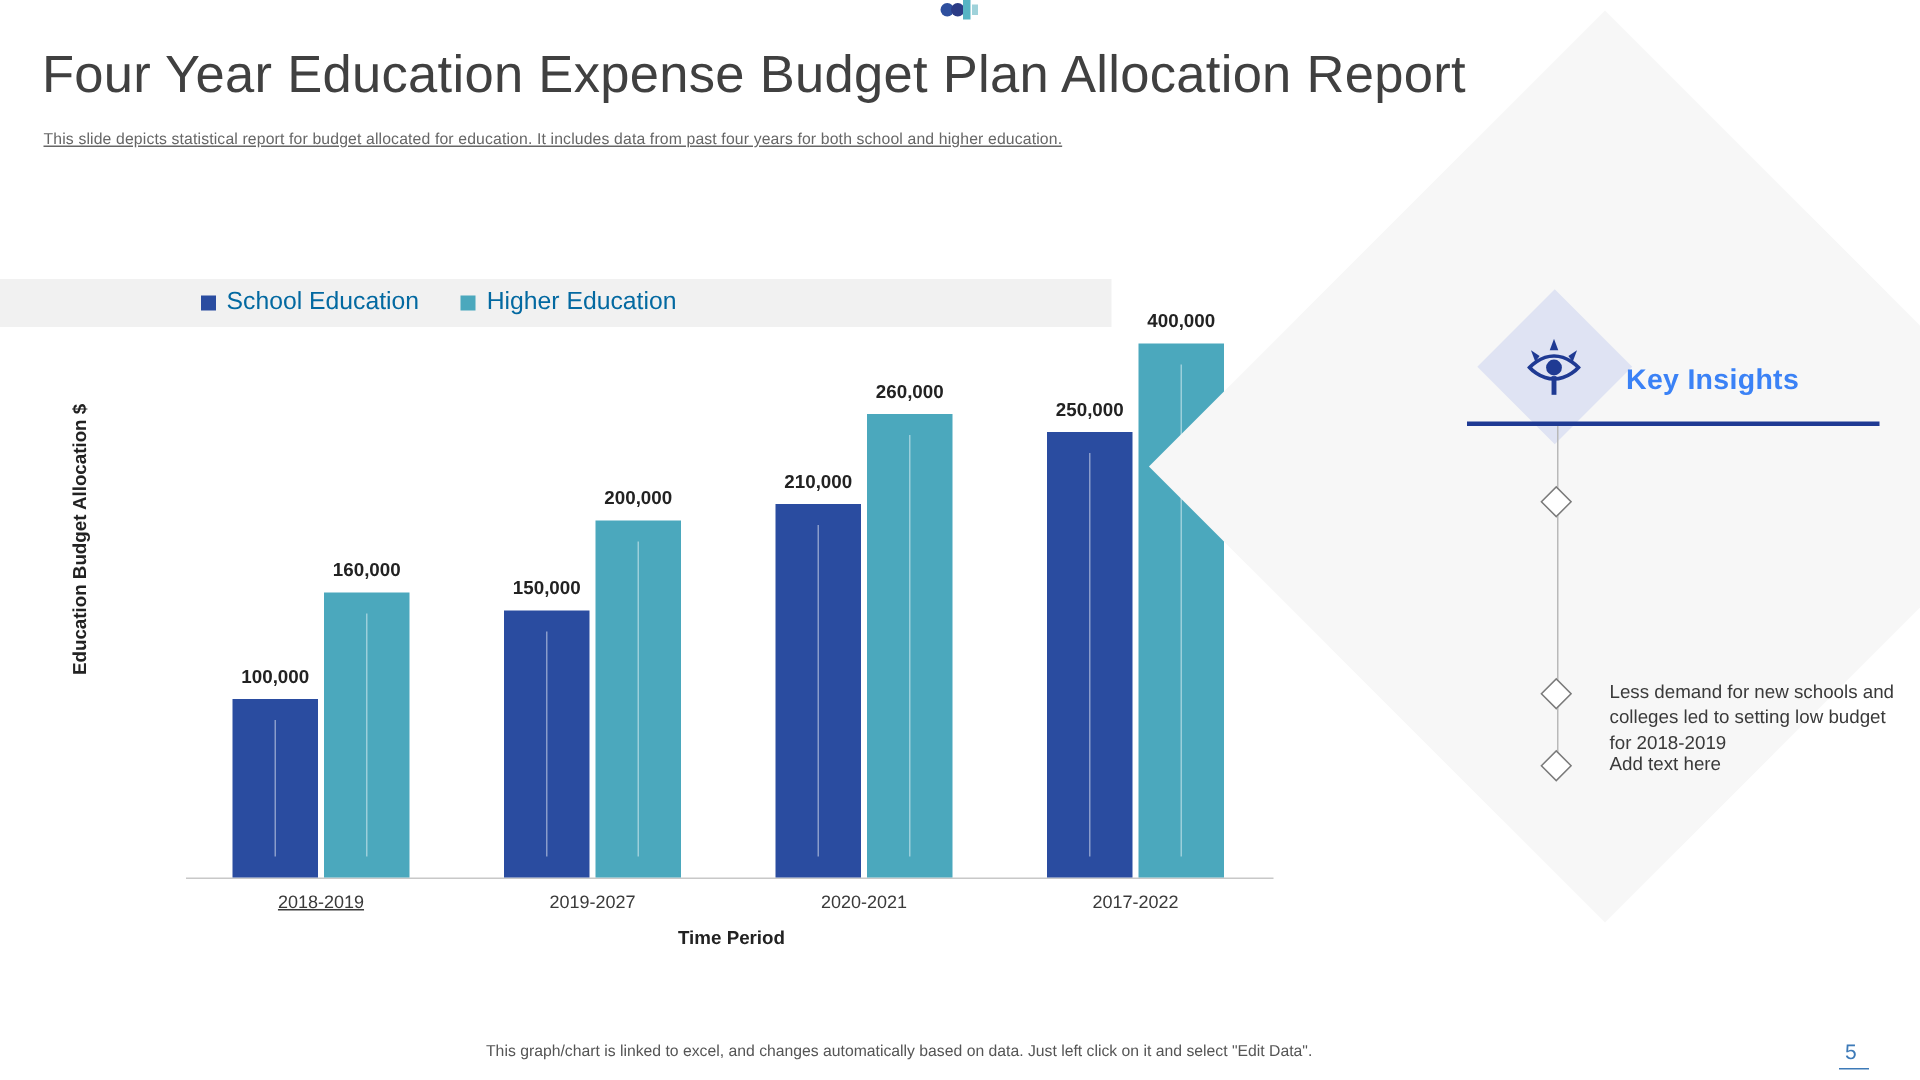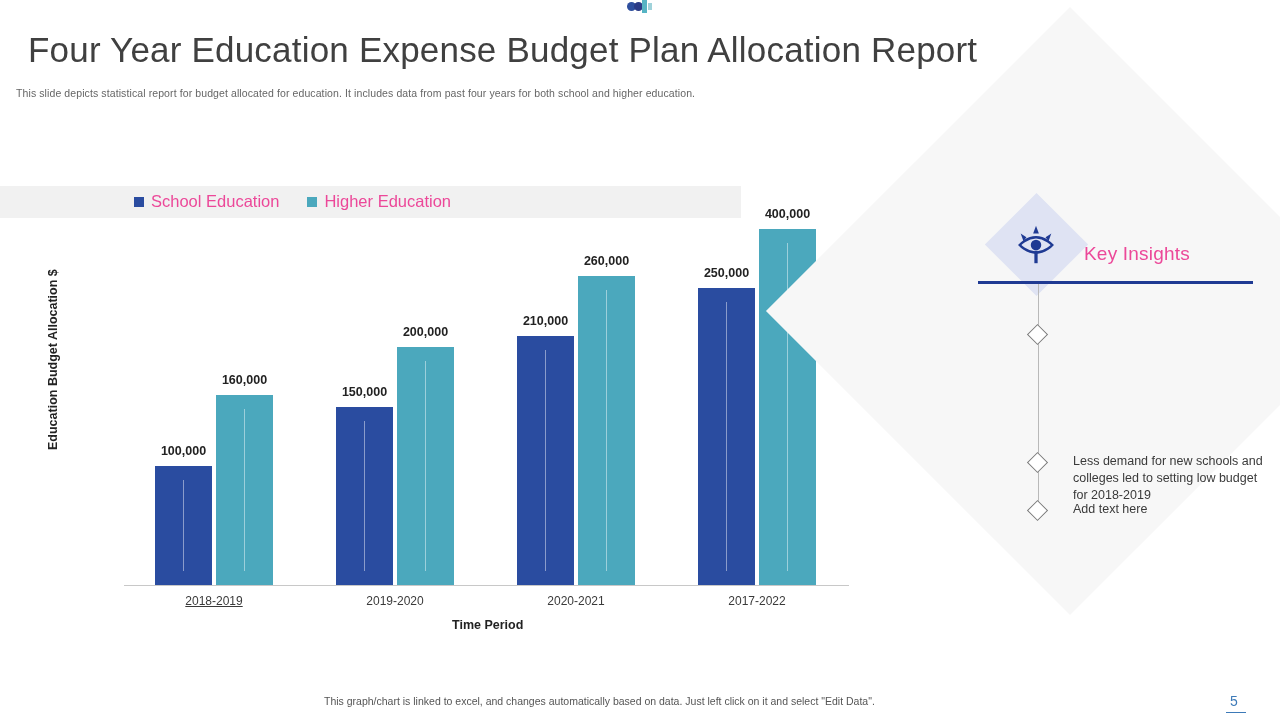--- a/index.html
+++ b/index.html
@@ -54,26 +54,27 @@
     position: absolute;
     left: 28px;
     top: 30px;
     font-size: 35px;
     color: #404040;
     letter-spacing: 0.2px;
     white-space: nowrap;
   }
   .subtitle {
     position: absolute;
-    left: 16px;
+    left: 29px;
     top: 87px;
     font-size: 10.5px;
     color: #666666;
     white-space: nowrap;
     letter-spacing: 0.1px;
+    text-decoration: underline;
   }
 
   
   .chart-panel {
     position: absolute;
     left: 0px;
     top: 150px;
     width: 860px;
     height: 510px;
   }
@@ -91,21 +92,21 @@
     top: 42px;
     display: flex;
     gap: 28px;
     align-items: center;
   }
   .legend-item {
     display: flex;
     align-items: center;
     gap: 7px;
     font-size: 16.5px;
-    color: #ec4899;
+    color: #0369a1;
   }
   .legend-swatch {
     width: 10px;
     height: 10px;
     display: inline-block;
   }
 
   .y-axis-title {
     position: absolute;
     left: 46px;
@@ -195,22 +196,22 @@
     left: 1013px;
     top: 222px;
     width: 46px;
     height: 46px;
   }
   .insights-title {
     position: absolute;
     left: 1084px;
     top: 243px;
     font-size: 19px;
-    font-weight: normal;
-    color: #ec4899;
+    font-weight: bold;
+    color: #3b82f6;
     letter-spacing: 0.2px;
   }
   .insights-underline {
     position: absolute;
     left: 978px;
     top: 281px;
     width: 275px;
     height: 3px;
     background: #1f3a93;
   }
@@ -328,21 +329,21 @@
       <div class="bar" style="left: 574px; width: 57px; height: 297px; background: rgb(42, 76, 160);">
         <span class="sheen"></span>
       </div>
       <div class="bar-label" style="left: 568px; width: 69px; top: 61px;">250,000</div>
       <div class="bar" style="left: 635px; width: 57px; height: 356px; background: rgb(75, 168, 189);">
         <span class="sheen"></span>
       </div>
       <div class="bar-label" style="left: 629px; width: 69px; top: 2px;">400,000</div>
     </div>
 <div class="cat-label" style="left: 135px; width: 158px; text-decoration: underline;">2018-2019</div>
-    <div class="cat-label" style="left: 316px; width: 158px;">2019-2020</div>
+    <div class="cat-label" style="left: 316px; width: 158px;">2019-2027</div>
     <div class="cat-label" style="left: 497px; width: 158px;">2020-2021</div>
     <div class="cat-label" style="left: 678px; width: 158px;">2017-2022</div>
   </div>
 
 <div class="diamond-bg"></div>
 <div class="insight-icon-box"></div>
 <div class="insight-icon">
   <svg viewBox="0 0 48 48" width="46" height="46">
     <path d="M24 4 L27 12 L21 12 Z" fill="#1f3a93"></path>
     <path d="M8 12 L14 16 L11 20 Z" fill="#1f3a93"></path>

